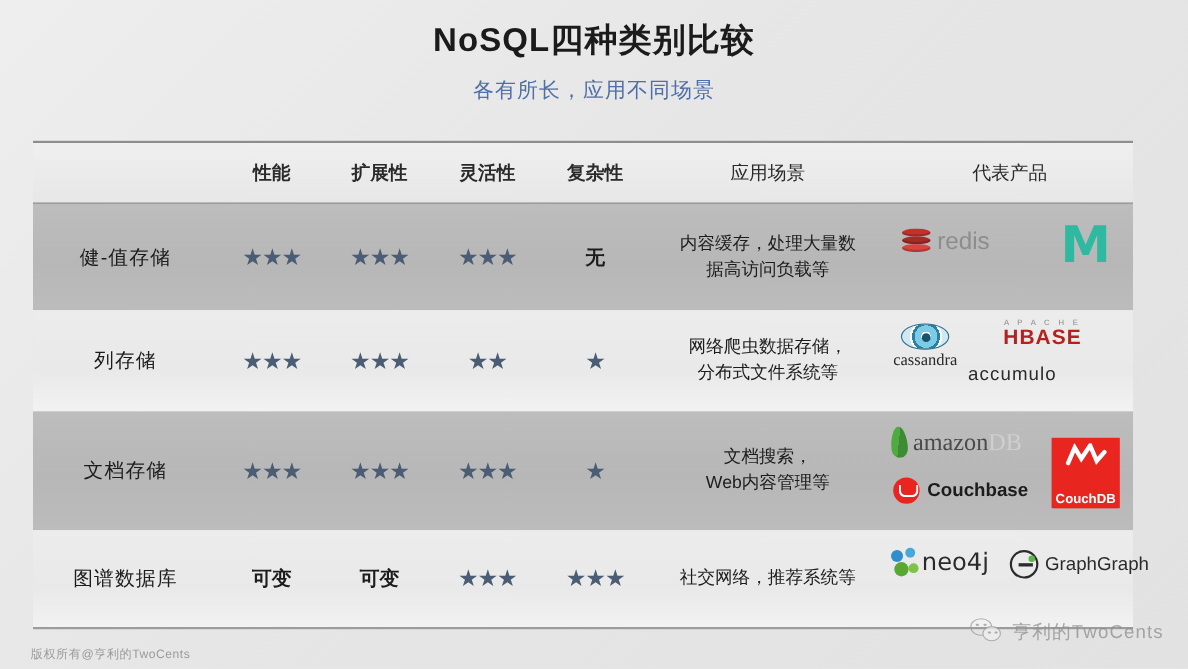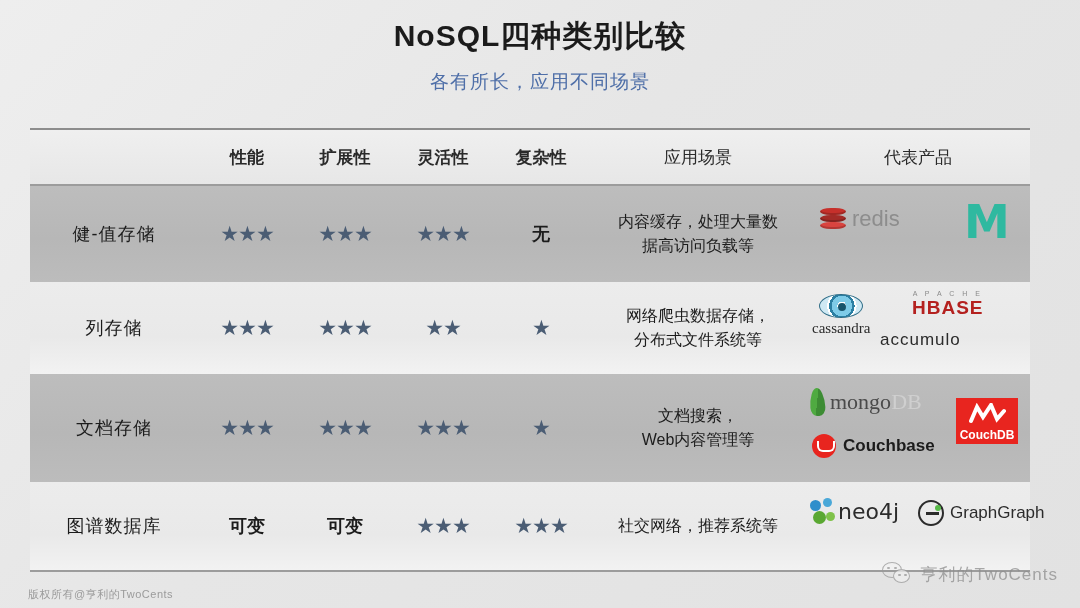--- a/index.html
+++ b/index.html
@@ -169,21 +169,21 @@
     position: relative;
   }
   .cb-dot::after{
     content:""; position:absolute; left:5px; top:7px; width:14px; height:9px;
     border:2.5px solid #fff; border-top:none; border-radius: 0 0 6px 6px;
   }
   .cb-word { font-size:17px; font-weight:bold; color:#1c1c1c;}
 
   
   .couchdb-box {
-    width: 62px; height: 46px; background:#e8251f; position:relative;
+    width: 62px; height: 64px; background:#e8251f; position:relative;
     display:flex; align-items:flex-end; justify-content:center;
   }
   .couchdb-box .sofa{
     position:absolute; left:11px; top:5px; width:40px; height:26px;
   }
   .couchdb-box .lbl{
     position:relative; z-index:2; font-size:12px; font-weight:bold; color:#fff;
     background:#e8251f; padding:0 2px 2px;
   }
 
@@ -320,21 +320,21 @@
       <div class="c-star"><span class="stars">★★★</span></div>
       <div class="c-star"><span class="stars">★★★</span></div>
       <div class="c-star"><span class="stars">★</span></div>
       <div class="c-scene">
         <div class="scene">文档搜索，</div>
         <div class="scene">Web内容管理等</div>
       </div>
       <div class="logos">
         <div class="logo" style="left:4px; top:14px;">
           <span class="leaf"></span>
-          <span class="mongo-word" style="margin-left:5px;">mongo</span>
+          <span class="mongo-word" style="margin-left:5px;">amazon</span>
           <span class="mongo-db">DB</span>
         </div>
         <div class="logo" style="left:6px; top:60px;">
           <span class="cb-dot"></span>
           <span class="cb-word" style="margin-left:7px;">Couchbase</span>
         </div>
         <div class="logo" style="left:150px; top:24px;">
           <span class="couchdb-box">
             <svg class="sofa" viewBox="0 0 40 26">
               <path d="M4 18 L10 4 L16 14 L24 2 L30 16 L37 8" stroke="#ffffff" stroke-width="4" fill="none" stroke-linecap="round"></path>

